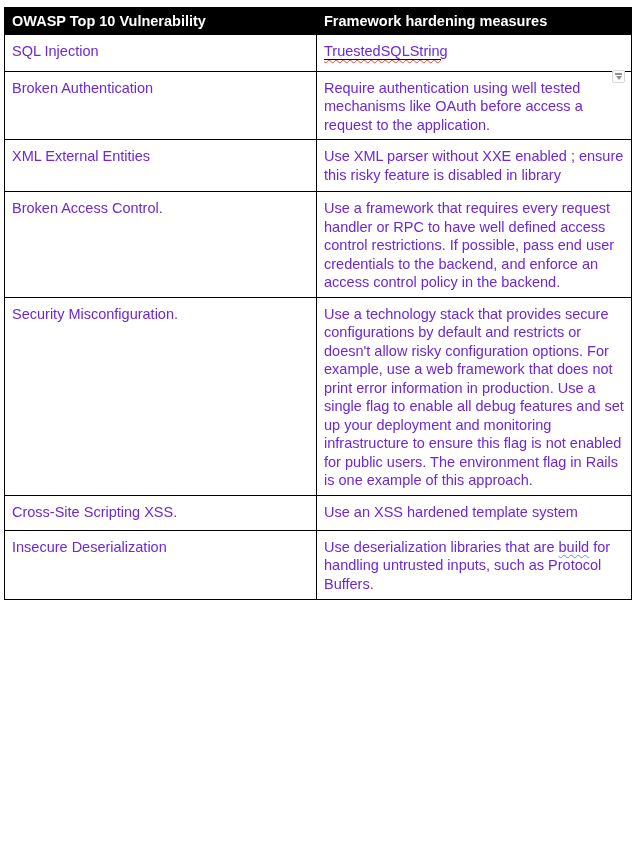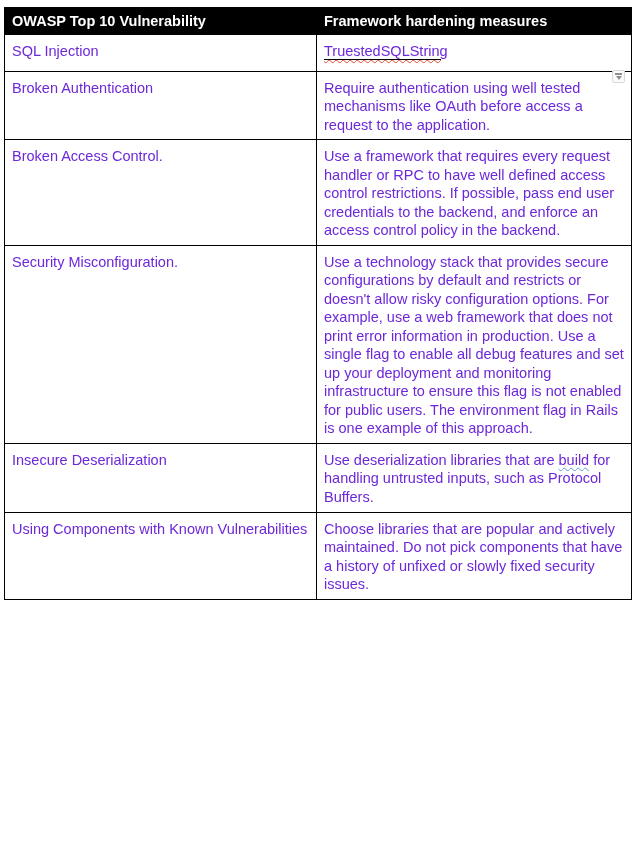--- a/index.html
+++ b/index.html
@@ -109,35 +109,39 @@
     </thead>
     <tbody>
         <tr style="height: 37px;">
           <td>SQL Injection</td>
           <td><span class="wavy-red"><span class="underline">TruestedSQLString</span></span></td>
         </tr>
         <tr style="height: 68px; margin-left: 8px;">
           <td>Broken Authentication</td>
           <td><span>Require authentication using well tested mechanisms like OAuth before access a request to the application.</span></td>
         </tr>
+        <tr style="height: 52px;">
+          <td>XML External Entities</td>
+          <td><span>Use XML parser without XXE enabled ; ensure this risky feature is disabled in library</span></td>
+        </tr>
         <tr style="height: 103px;">
           <td>Broken Access Control.</td>
           <td><span>Use a framework that requires every request handler or RPC to have well defined access control restrictions. If possible, pass end user credentials to the backend, and enforce an access control policy in the backend.</span></td>
         </tr>
         <tr style="height: 195px; padding-left: 29px;">
           <td>Security Misconfiguration.</td>
           <td><span>Use a technology stack that provides secure configurations by default and restricts or doesn't allow risky configuration options. For example, use a web framework that does not print error information in production. Use a single flag to enable all debug features and set up your deployment and monitoring infrastructure to ensure this flag is not enabled for public users. The environment flag in Rails is one example of this approach.</span></td>
         </tr>
+        <tr style="height: 35px;">
+          <td>Cross-Site Scripting XSS.</td>
+          <td><span>Use an XSS hardened template system</span></td>
+        </tr>
         <tr style="height: 69px;">
           <td>Insecure Deserialization</td>
           <td><span>Use deserialization libraries that are </span><span class="wavy-blue">build</span><span> for handling untrusted inputs, such as Protocol Buffers.</span></td>
-        </tr>
-        <tr style="height: 86px;">
-          <td>Using Components with Known Vulnerabilities</td>
-          <td><span>Choose libraries that are popular and actively maintained. Do not pick components that have a history of unfixed or slowly fixed security issues.</span></td>
         </tr>
       </tbody>
   </table>
 
   <div class="dropdown-chip" title="">
     <div class="bar"></div>
     <div class="tri"></div>
   </div>
 </div>
 

